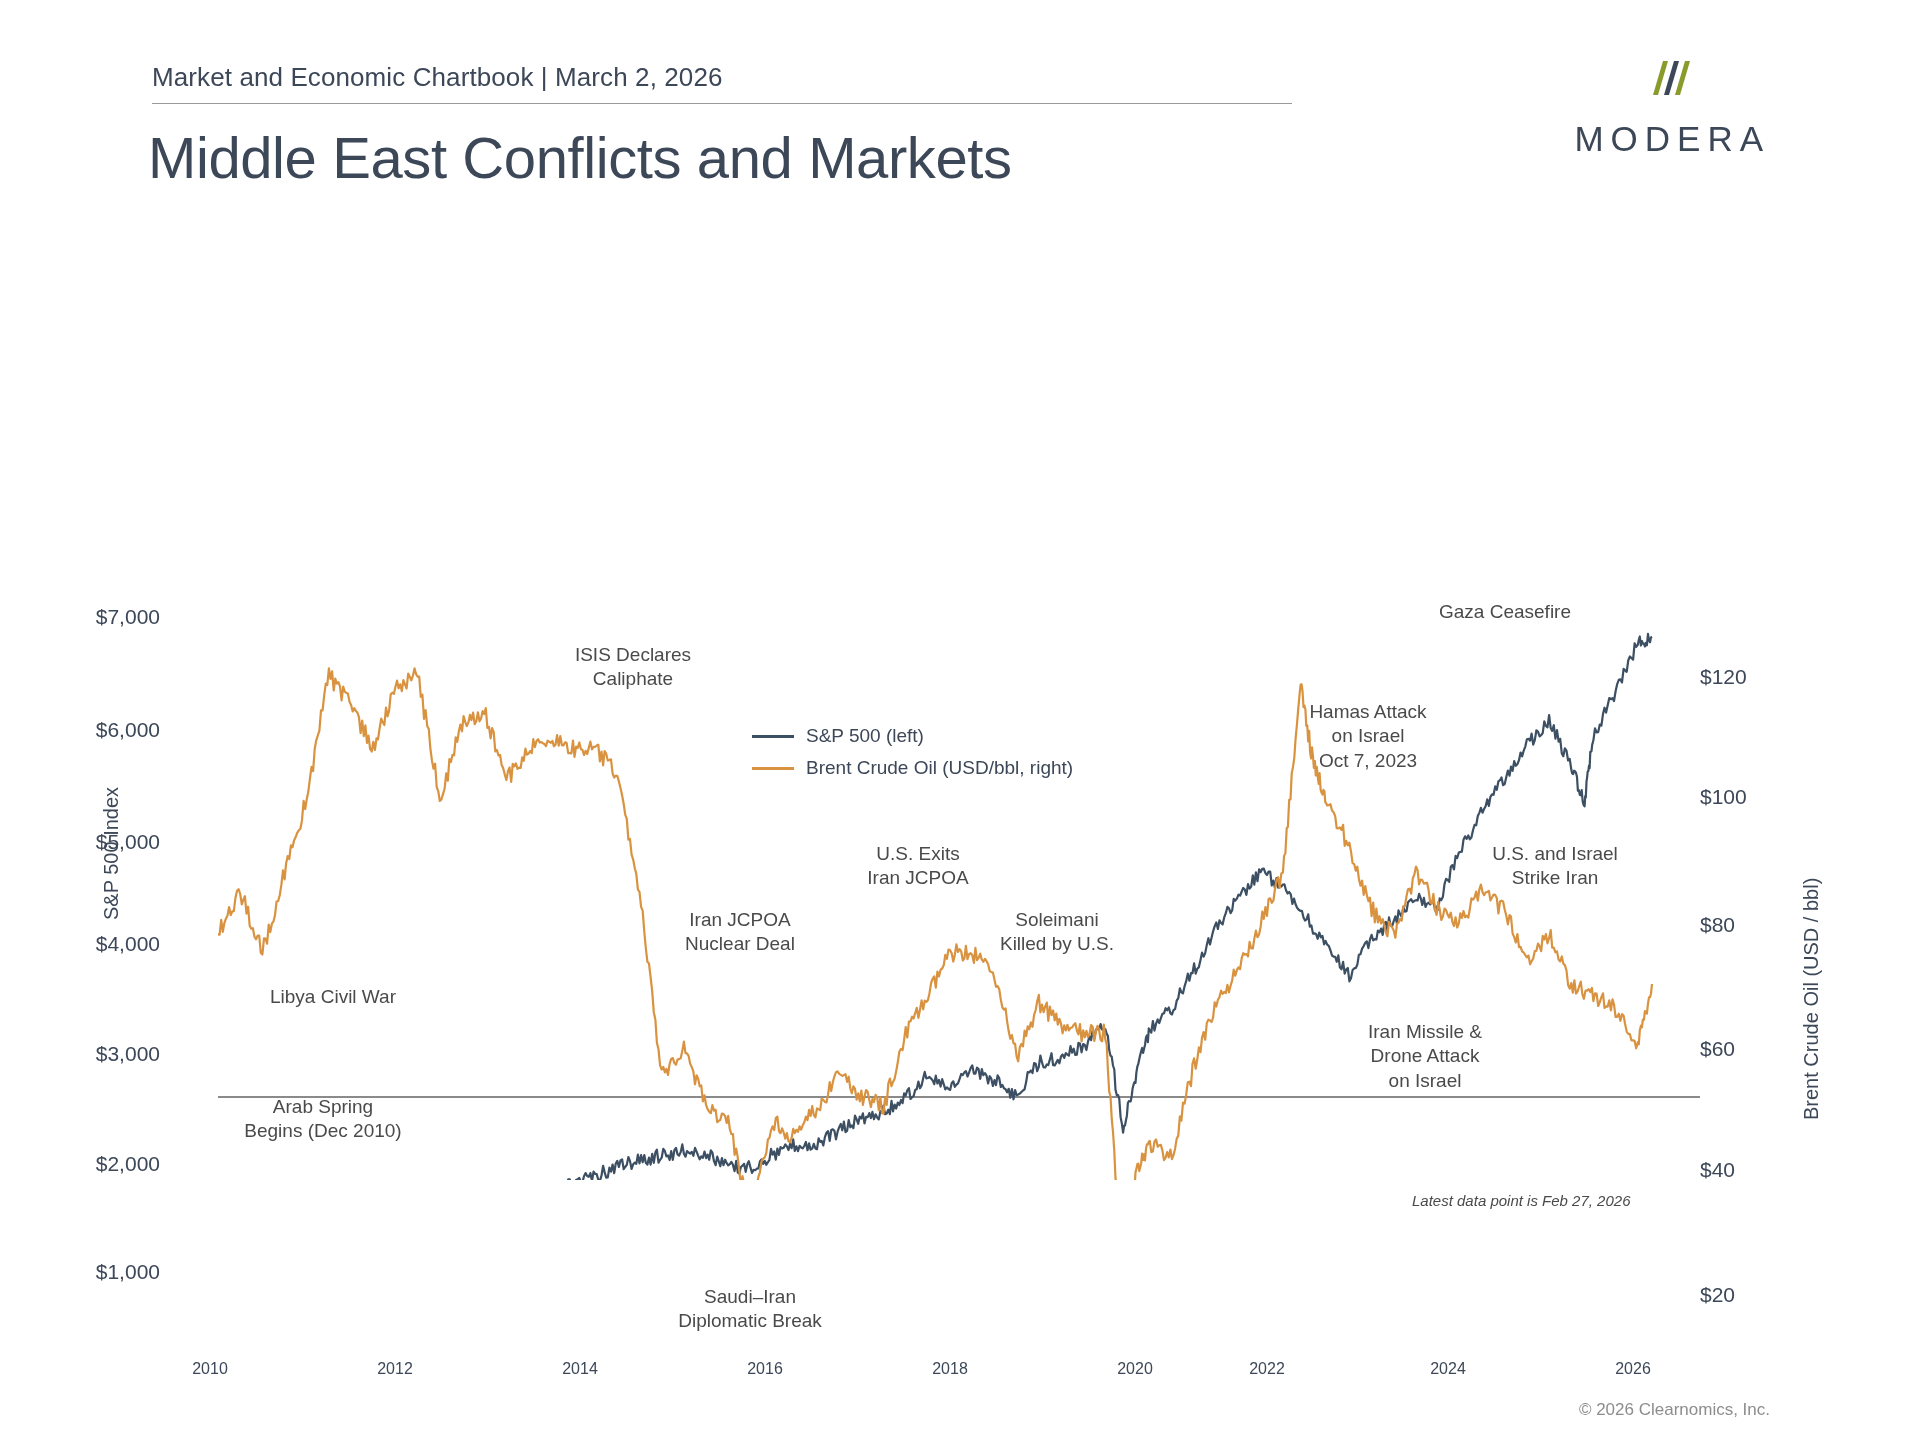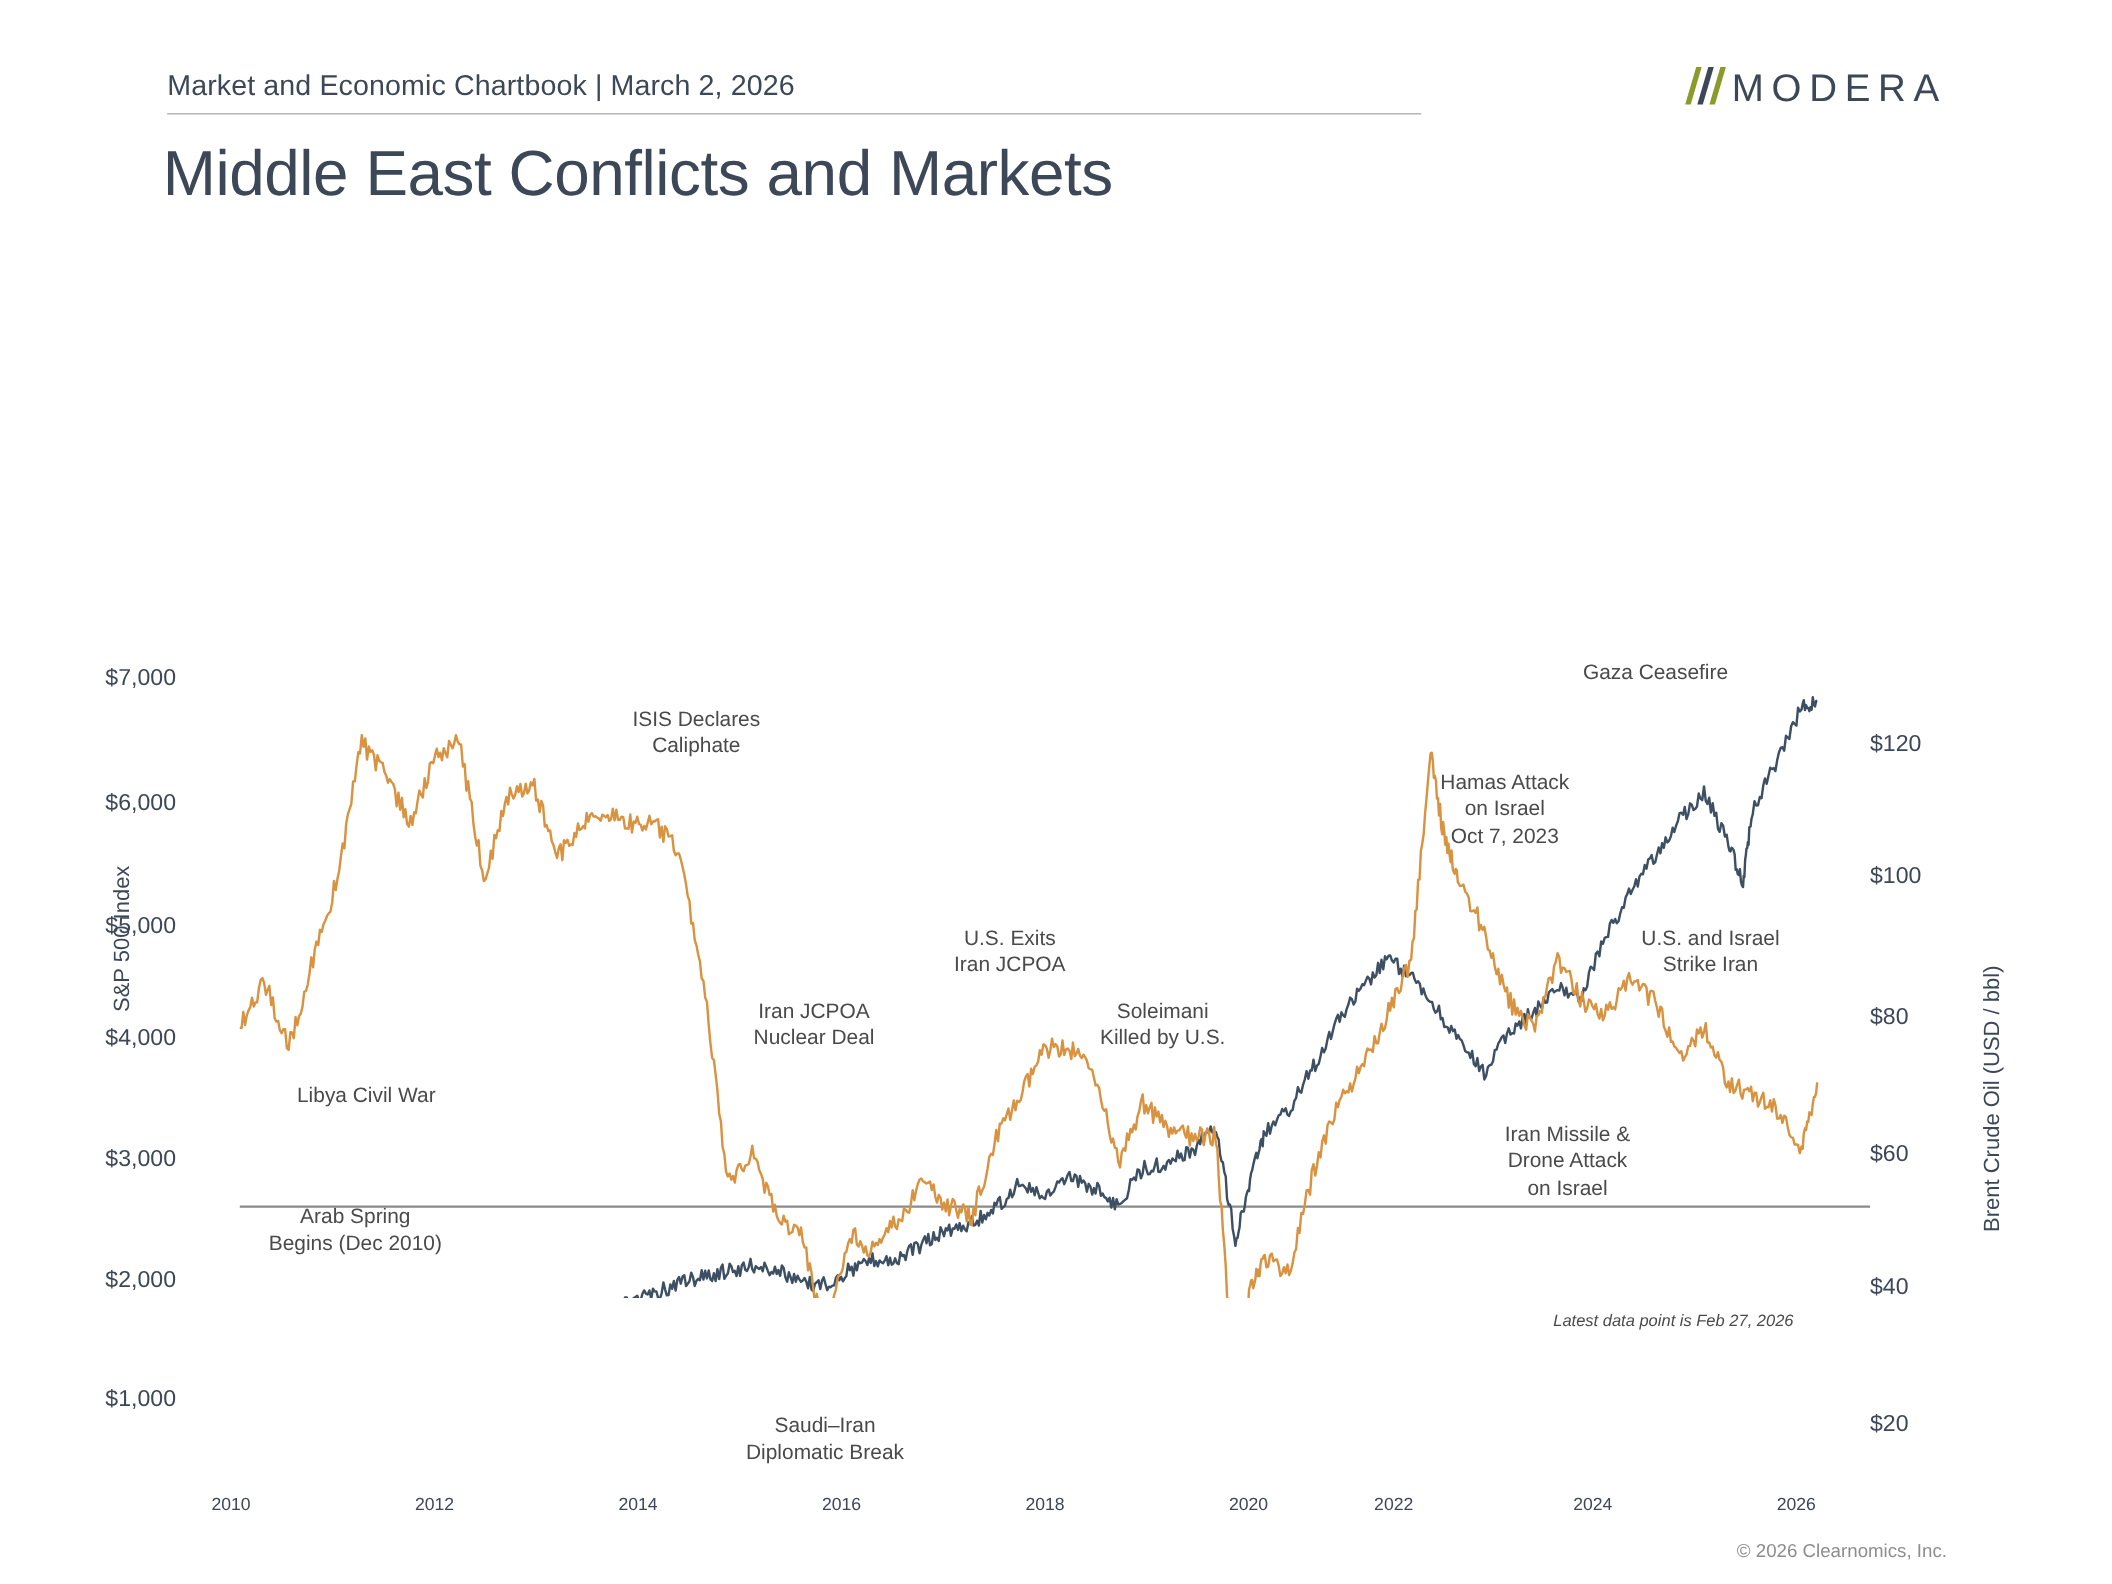--- a/index.html
+++ b/index.html
@@ -38,21 +38,23 @@
     top: 103px;
     width: 1140px;
     height: 1px;
     background: #9a9a9a;
   }
   .logo-wrap {
     position: absolute;
     right: 150px;
     top: 55px;
     display: flex;
-    align-items: flex-end;
+    align-items: center;
+    gap: 18px;
+    flex-direction: column;
   }
   .logo-mark {
     width: 46px;
     height: 46px;
     position: relative;
   }
   .logo-text {
     font-size: 35px;
     letter-spacing: 7px;
     color: #3c4758;
@@ -224,20 +226,30 @@
     <div class="tick-x" style="left:155px; top:1080px;">2010</div>
     <div class="tick-x" style="left:340px; top:1080px;">2012</div>
     <div class="tick-x" style="left:525px; top:1080px;">2014</div>
     <div class="tick-x" style="left:710px; top:1080px;">2016</div>
     <div class="tick-x" style="left:895px; top:1080px;">2018</div>
     <div class="tick-x" style="left:1080px; top:1080px;">2020</div>
     <div class="tick-x" style="left:1212px; top:1080px;">2022</div>
     <div class="tick-x" style="left:1393px; top:1080px;">2024</div>
     <div class="tick-x" style="left:1578px; top:1080px;">2026</div>
 
+    <div class="legend">
+      <div class="legend-row">
+        <span class="legend-swatch" style="background:#3c4f63;"></span>
+        <span>S&amp;P 500 (left)</span>
+      </div>
+      <div class="legend-row">
+        <span class="legend-swatch" style="background:#d99340;"></span>
+        <span>Brent Crude Oil (USD/bbl, right)</span>
+      </div>
+    </div>
 
     <div class="annot" style="left:228px; top:815px; width:190px;">Arab Spring
 Begins (Dec 2010)</div>
     <div class="annot" style="left:238px; top:705px; width:190px;">Libya Civil War</div>
     <div class="annot" style="left:533px; top:363px; width:200px;">ISIS Declares
 Caliphate</div>
     <div class="annot" style="left:640px; top:628px; width:200px;">Iran JCPOA
 Nuclear Deal</div>
     <div class="annot" style="left:640px; top:1005px; width:220px;">Saudi–Iran
 Diplomatic Break</div>

